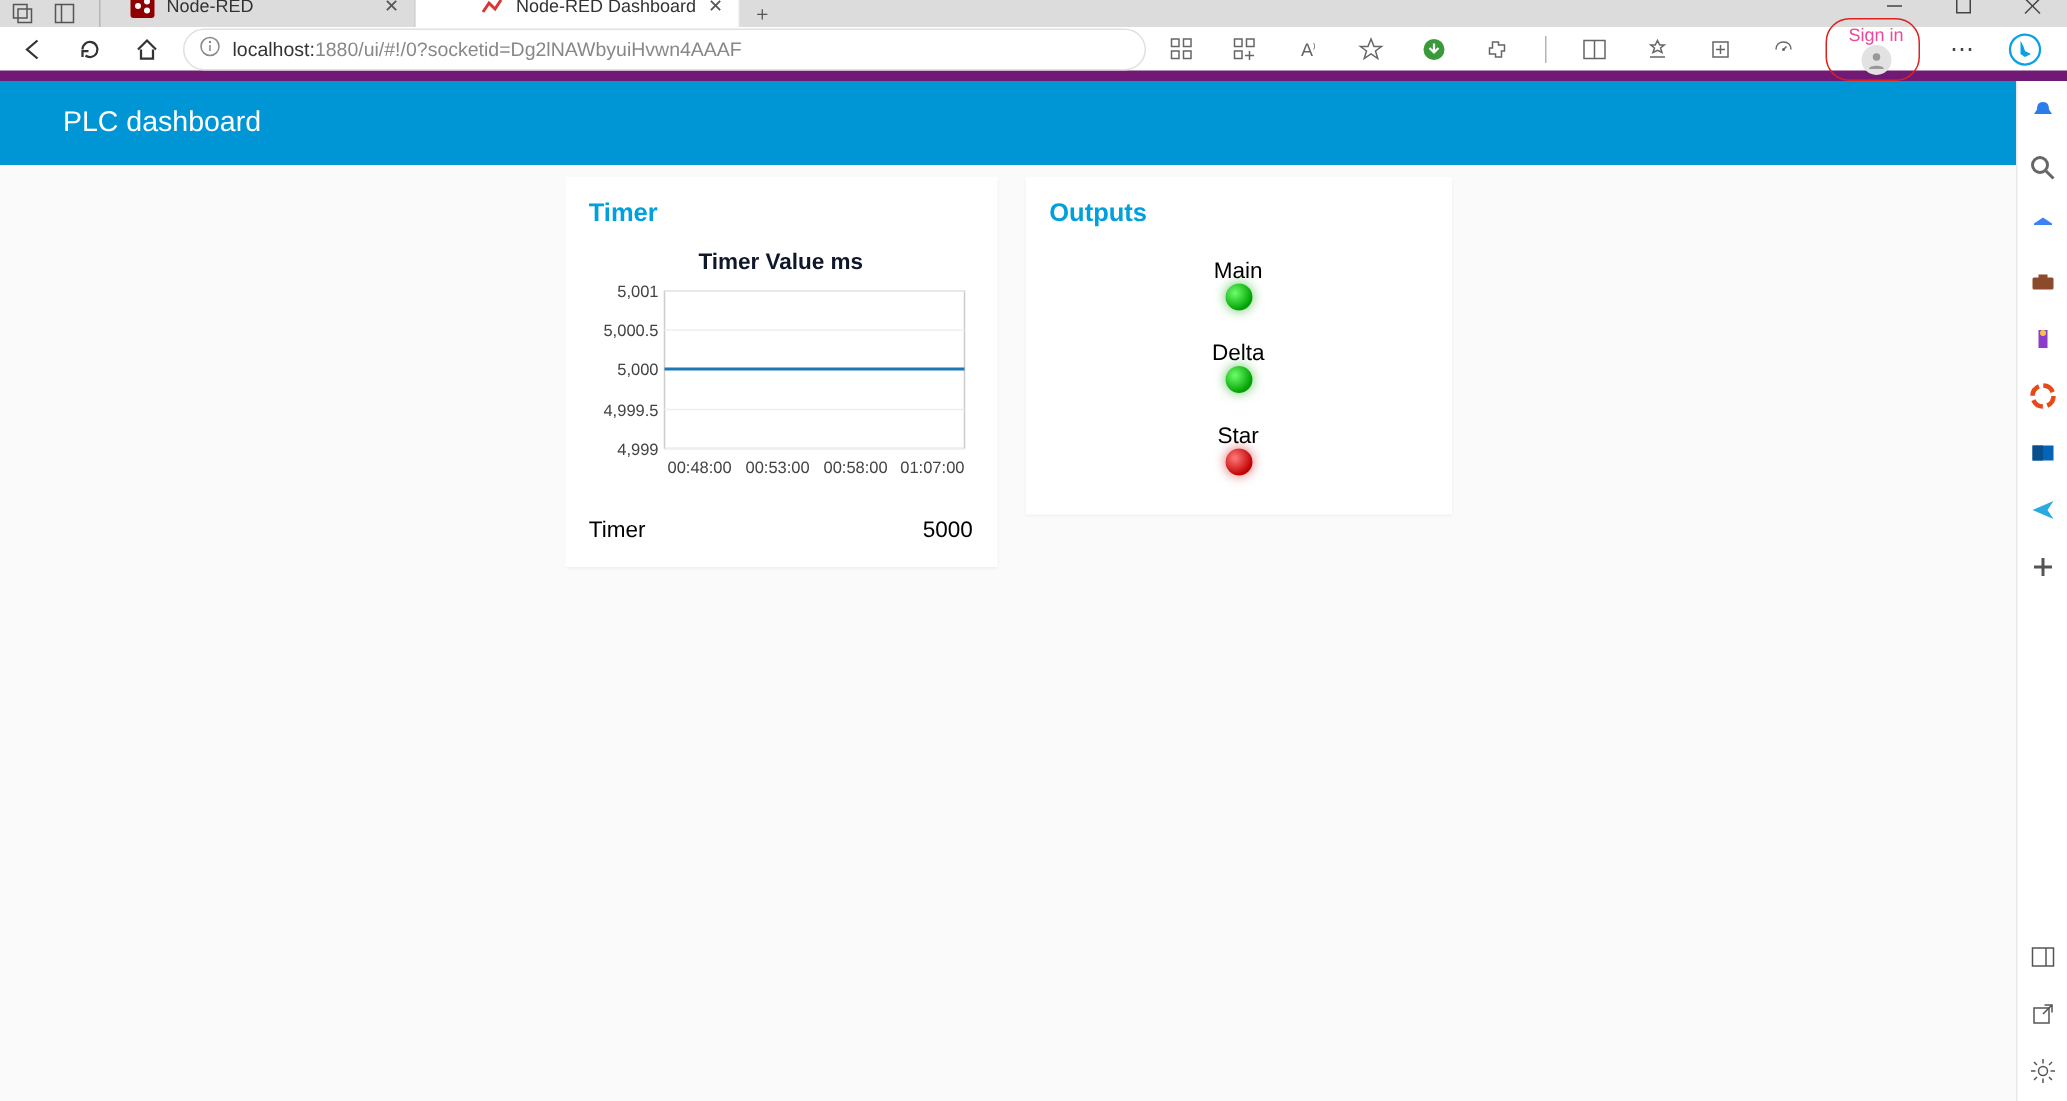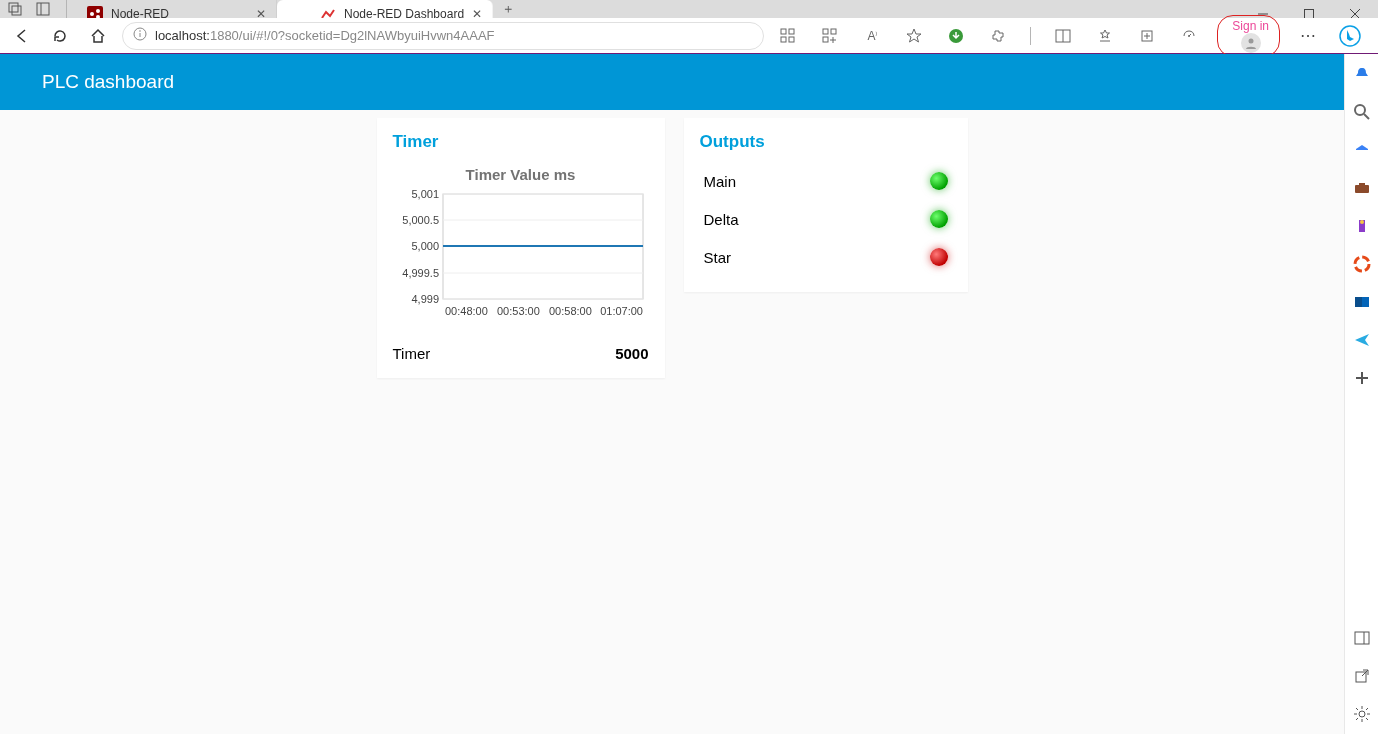--- a/index.html
+++ b/index.html
@@ -1,33 +1,33 @@
 <!DOCTYPE html>
 <html><head>
   <meta charset="utf-8">
   <style>
     * { box-sizing: border-box; margin: 0; padding: 0; }
     body { font-family: "Segoe UI", Arial, sans-serif; font-size: 13px; background: #fff; overflow: hidden; }
     .window { width: 1378px; height: 734px; display: flex; flex-direction: column; background: #f0f0f0; }
 
     
-    .titlebar { height: 18px; background: #dcdcdc; display: flex; align-items: flex-start; }
+    .titlebar { height: 18px; background: #dcdcdc; display: flex; align-items: flex-end; }
     .titlebar-left { display: flex; align-items: center; padding: 0 6px; gap: 10px; }
     .tb-icon { width: 18px; height: 18px; display: inline-flex; align-items: center; justify-content: center; color: #555; }
     .tab { display: flex; align-items: center; height: 28px; padding: 0 10px; min-width: 200px; max-width: 220px; border-right: 1px solid rgba(0,0,0,0.05); gap:8px; color:#333;}
     .tab.active { background: #fff; border-top-left-radius: 6px; border-top-right-radius:6px;padding-left:43px;}
     .tab-favicon { width:16px; height:16px; display:inline-flex; align-items:center; justify-content:center;}
     .tab-label { flex:1; white-space: nowrap; overflow:hidden; text-overflow: ellipsis; font-size:12px;}
     .tab-close { color:#555; font-size:12px;}
     .newtab { width:30px; display:flex; align-items:center; justify-content:center; color:#555;}
     .titlebar-right { margin-left:auto; display:flex; align-items:center; }
     .win-btn { width:46px; height:28px; display:flex; align-items:center; justify-content:center; color:#444;}
     .divider-v { width:1px; height:18px; background:#b5b5b5; margin:0 4px; align-self:center;}
 
-    .addrbar { height: 36px; background: #fff; display:flex; align-items:center; padding: 0 8px; gap:10px; border-bottom:1px solid #701a75;}
+    .addrbar { height: 36px; background: #fff; display:flex; align-items:center; padding: 0 8px; gap:10px; border-bottom:7px solid #701a75;}
     .nav-icon { width:28px; height:28px; display:flex; align-items:center; justify-content:center; color:#555;}
     .url-pill { flex:1; height:28px; background:#fff; border:1px solid #e0e0e0; border-radius:14px; display:flex; align-items:center; padding:0 10px; gap:8px; color:#888; font-size:13px; max-width: 720px;}
     .url-strong { color:#333; }
     .addr-right { margin-left:auto; display:flex; align-items:center; gap:14px; padding-right:6px;}
     .signin-pill { display:flex; align-items:center; gap:0; padding:3px 10px 3px 14px; border:1px solid #d22; border-radius:16px; color:#ec4899; font-size:12px;flex-direction:column;}
     .avatar { width:20px; height:20px; border-radius:50%; background:#e2e2e2; display:flex; align-items:center; justify-content:center;}
 
     
     .content-row { flex:1; display:flex; background:#fff;border-radius:30px; }
     .viewport { flex:1; background:#fff; position:relative; overflow:hidden; }
@@ -37,31 +37,31 @@
 
     
     .dash-header { background:#0096d6; color:#fff; height:56px; display:flex; align-items:center; padding-left:42px; font-size:19px; font-weight:400;}
     .dash-body { background:#fafafa; padding:8px 0 0 0; min-height:calc(100% - 56px); display:flex; gap:19px; justify-content:center; align-items:flex-start;}
     .card { background:#fff; box-shadow:0 1px 2px rgba(0,0,0,0.05); padding:14px 16px 16px 16px; }
     .card-timer { width:288px; }
     .card-outputs { width:284px; }
     .card-title { color:#00a0dc; font-size:17px; font-weight:600; margin-bottom:10px;}
 
     
-    .chart-title { text-align:center; font-weight:600; font-size:15px; color:#737373; margin-top:14px; margin-bottom:6px;}
+    .chart-title { text-align:center; font-weight:600; font-size:15px; color:#0f172a; margin-top:14px; margin-bottom:6px;}
     .chart-svg { display:block;}
     .tick-label { font-size:11px; fill:#444; }
     .axis-line { stroke:#ccc; stroke-width:1; }
     .grid-line { stroke:#eee; stroke-width:1; }
     .data-line { stroke:#1f77b4; stroke-width:2; fill:none;}
     .timer-row { display:flex; justify-content:space-between; margin-top:26px; font-size:15px;}
-    .timer-row .val { font-weight:700;margin-left:11px; }
-
-    
-    .led-row { display:flex; align-items:center; justify-content:space-between; padding:10px 4px; font-size:15px;}
+    .timer-row .val { font-weight:400;margin-left:11px; }
+
+    
+    .led-row { display:flex; align-items:center; justify-content:space-between; padding:10px 4px; font-size:15px;flex-direction:column;}
     .led { width:18px; height:18px; border-radius:50%;}
     .led.green { background: radial-gradient(circle at 35% 35%, #6dff6d, #00a000 70%); box-shadow: 0 0 8px rgba(0,160,0,0.6);}
     .led.red   { background: radial-gradient(circle at 35% 35%, #ff7a7a, #c00000 70%); box-shadow: 0 0 8px rgba(200,0,0,0.6);}
 
     
     svg { overflow: visible; }
   </style>
 </head>
 <body>
 

